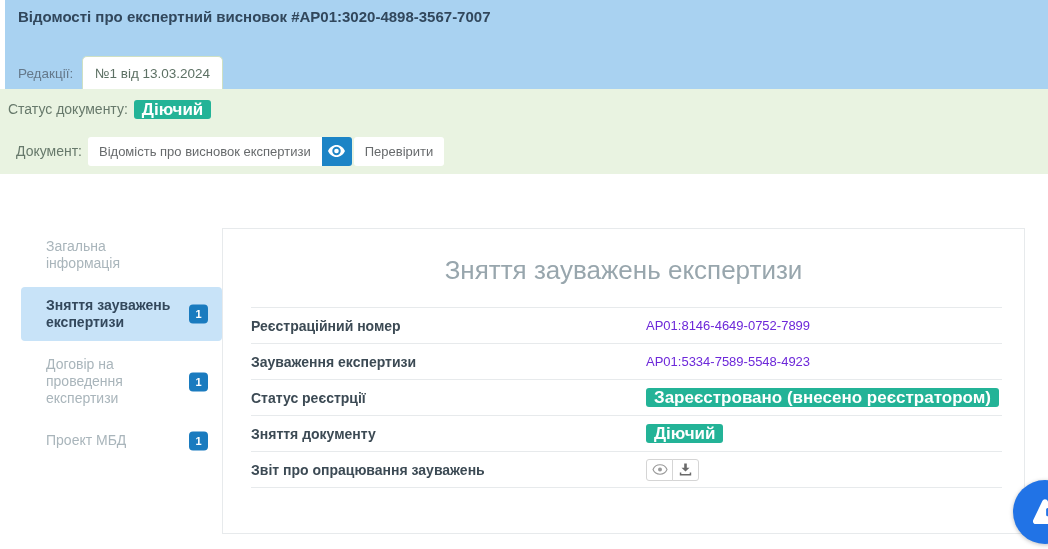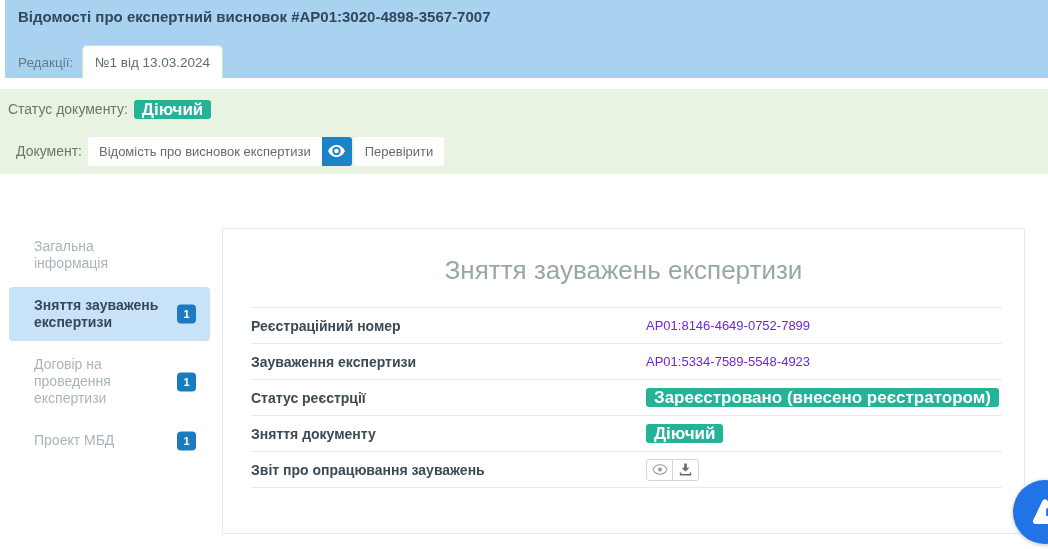--- a/index.html
+++ b/index.html
@@ -1,20 +1,20 @@
 <!DOCTYPE html>
 <html><head>
 <meta charset="utf-8">
 <style>
   html,body{margin:0;padding:0;background:#fff;}
   .screen{position:relative;width:1048px;height:549px;overflow:hidden;background:#fff;
     font-family:"Liberation Sans","DejaVu Sans",sans-serif;}
 
   
-  .blue-header{position:absolute;top:0;left:5px;right:0;height:78px;background:#a9d2f1;}
+  .blue-header{position:absolute;top:0;left:5px;right:0;height:89px;background:#a9d2f1;}
   .header-title{position:absolute;top:8px;left:13px;font-size:15px;font-weight:700;color:#31475c;}
   .tab-editions{position:absolute;bottom:8px;left:13px;font-size:13.5px;color:#64788a;cursor:pointer;}
   .tab-active{position:absolute;bottom:0;left:77px;min-width:122px;height:33px;background:#ffffff;
     border:1px solid #cfe0c3;border-bottom:none;border-radius:5px 5px 0 0;display:flex;
     align-items:center;justify-content:center;font-size:13.5px;color:#5d7164;box-sizing:border-box;
     padding:0 12px;cursor:pointer;}
 
   
   .status-bar{position:absolute;top:89px;left:0;width:100%;height:46px;background:#e9f3e1;
     border-bottom:6px solid #a21caf;display:flex;align-items:center;box-sizing:border-box;padding-left:8px;}
@@ -29,21 +29,21 @@
   .badge-danger{background:#d9486a;}
   .ml6{margin-left:6px;}
 
   .doc-btn{background:#fff;color:#676a6c;font-size:13px;padding:0 11px;height:29px;border:none;
     display:inline-flex;align-items:center;cursor:pointer;font-family:inherit;}
   .btn-document{border-radius:3px 0 0 3px;margin-left:6px;}
   .btn-eye{background:#1c84c6;width:30px;padding:0;justify-content:center;border-radius:0 3px 3px 0;}
   .btn-verify{border-radius:3px;margin-left:2px;}
 
   
-  .sidebar{position:absolute;left:9px;top:228px;width:201px;}
+  .sidebar{position:absolute;left:21px;top:228px;width:201px;}
   .side-item{position:relative;padding:10px 44px 10px 25px;font-size:14px;line-height:17px;
     color:#a9b5bb;box-sizing:border-box;margin-bottom:5px;cursor:pointer;border-radius:4px;}
   .side-item.active{background:#c8e3f8;color:#33485c;font-weight:600;}
   .side-badge{position:absolute;right:14px;top:50%;transform:translateY(-50%);width:19px;height:19px;
     background:#1a7bbf;border-radius:4px;color:#fff;font-size:11px;font-weight:700;
     display:flex;align-items:center;justify-content:center;}
 
   
   .card{position:absolute;left:222px;top:228px;width:803px;height:306px;background:#fff;
     border:1px solid #e7eaec;box-sizing:border-box;}

